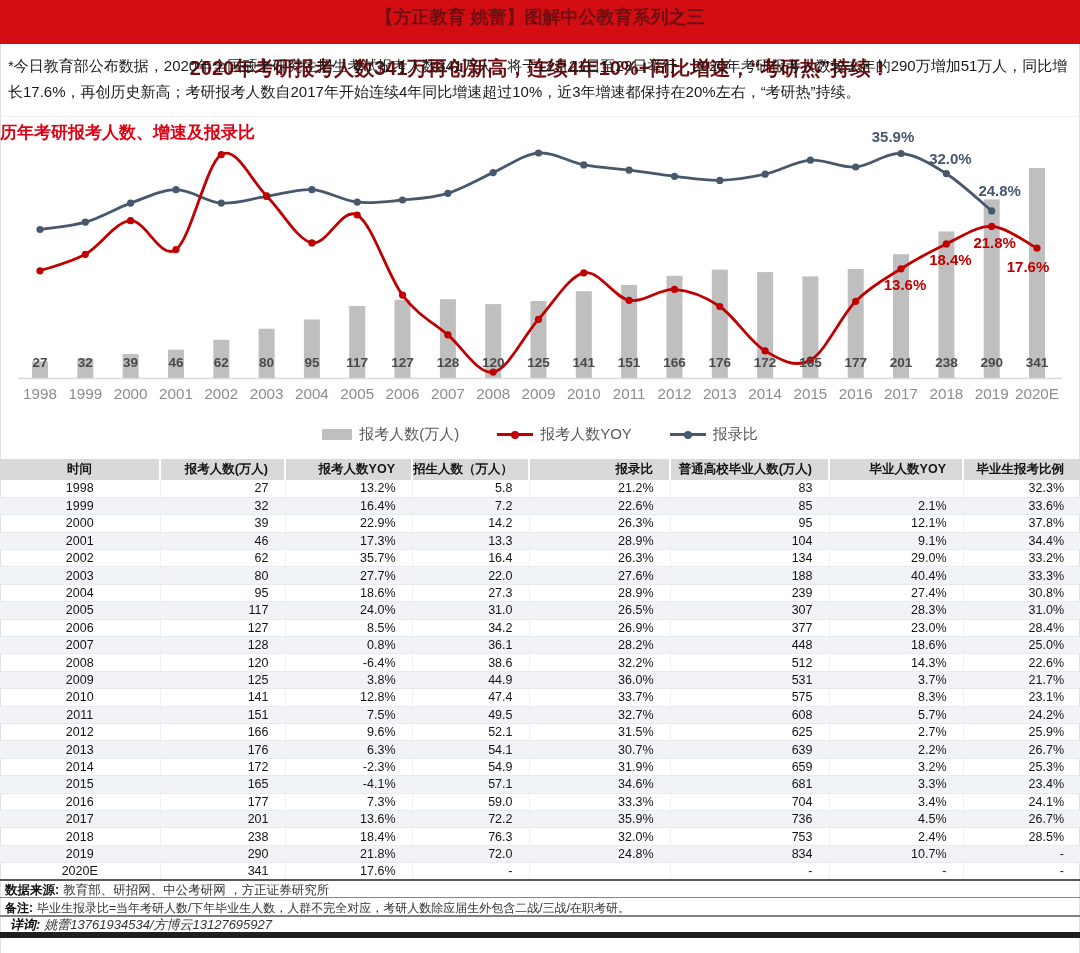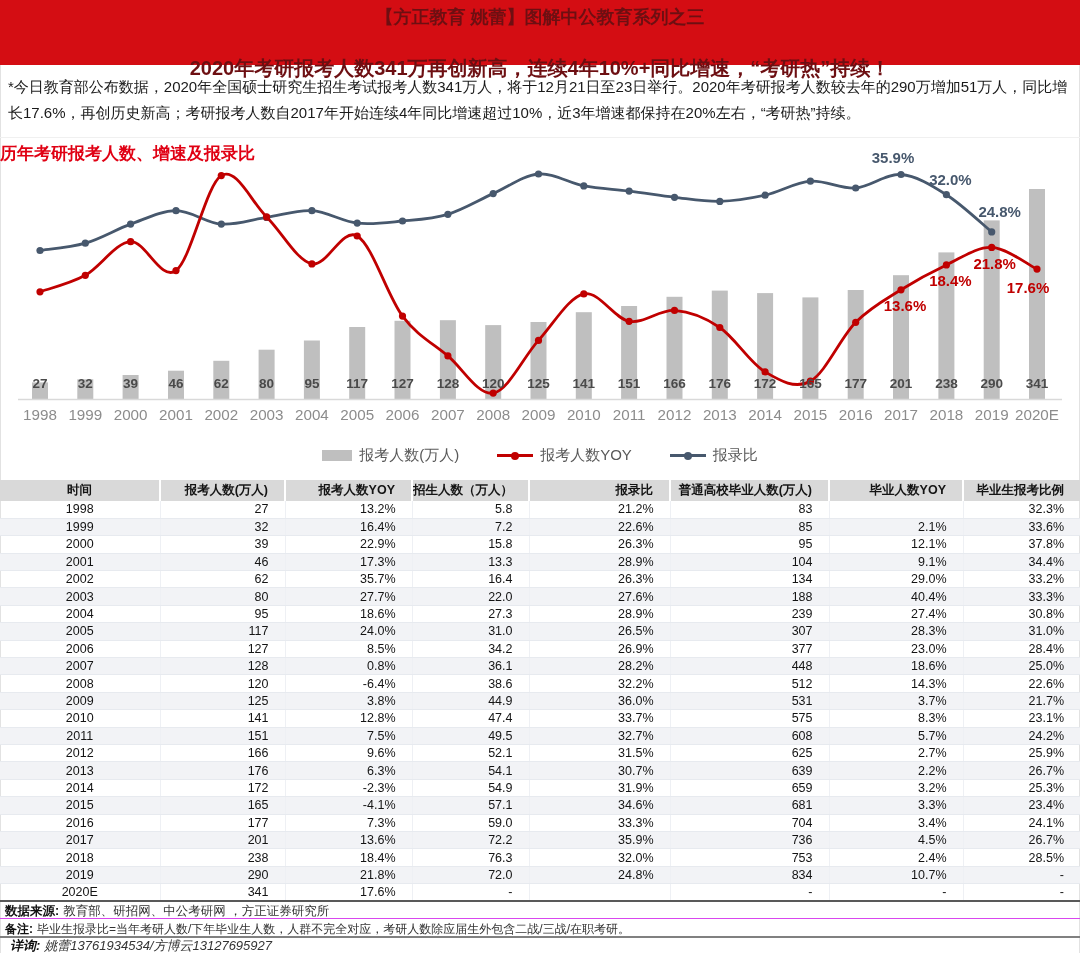--- a/index.html
+++ b/index.html
@@ -1,21 +1,21 @@
 <!DOCTYPE html>
 <html><head>
 <meta charset="utf-8">
 <style>
   * { margin:0; padding:0; box-sizing:border-box; }
   body { font-family:"Liberation Sans","DejaVu Sans",sans-serif; background:#fff; }
   .page { width:1080px; height:953px; background:#fff; overflow:hidden; position:relative;
           box-shadow: inset 1px 0 0 #e2e2e2, inset -1px 0 0 #e2e2e2; }
 
   
-  .banner { height:65px; background:#d40d13; text-align:center; padding-top:5px; }
+  .banner { height:44px; background:#d40d13; text-align:center; padding-top:5px; }
   .banner .l1 { font-size:18px; font-weight:bold; color:#6d0f12; line-height:24px; }
   .banner .l2 { font-size:20px; font-weight:bold; color:#6d0f12; line-height:26px;margin-top:26px; }
 
   
   .intro { height:73px; padding:9px 10px 0 8px; font-size:15px; line-height:26px; color:#1a1a1a;
            border-bottom:1px solid #f0f0f0; }
 
   
   .chart-wrap { position:relative; height:330px; }
   .chart-title { position:absolute; top:4px; left:0; width:100%; text-align:left;
@@ -258,21 +258,21 @@
             <td>7.2</td>
             <td>22.6%</td>
             <td>85</td>
             <td>2.1%</td>
             <td>33.6%</td>
           </tr>
           <tr>
             <td>2000</td>
             <td>39</td>
             <td>22.9%</td>
-            <td>15.8</td>
+            <td>14.2</td>
             <td>26.3%</td>
             <td>95</td>
             <td>12.1%</td>
             <td>37.8%</td>
           </tr>
           <tr>
             <td>2001</td>
             <td>46</td>
             <td>17.3%</td>
             <td>13.3</td>

